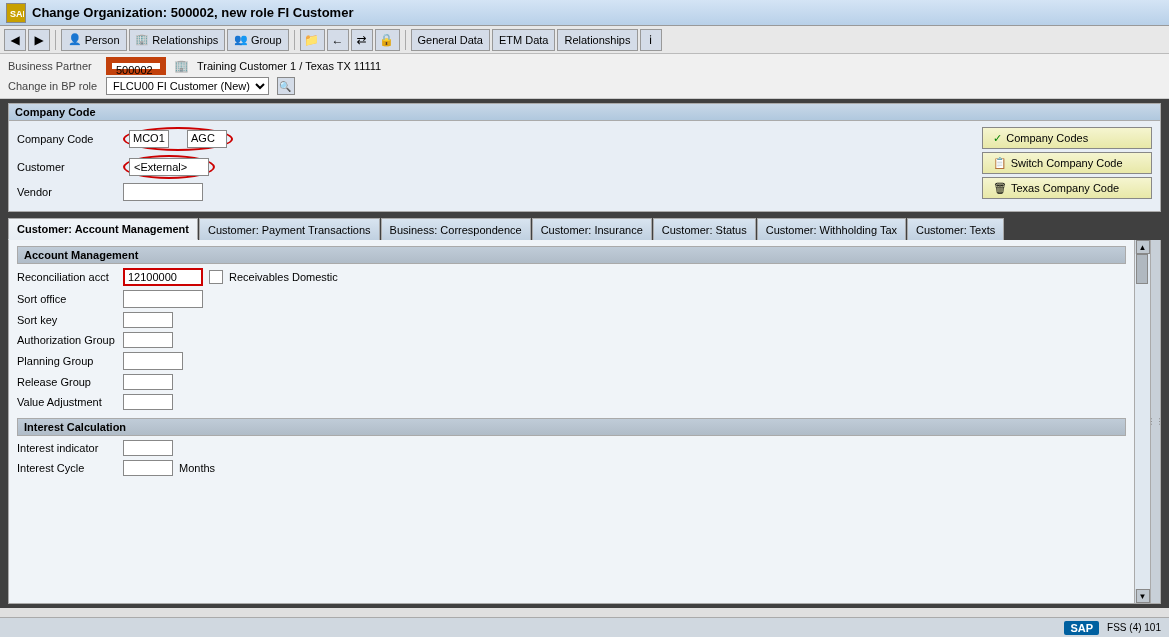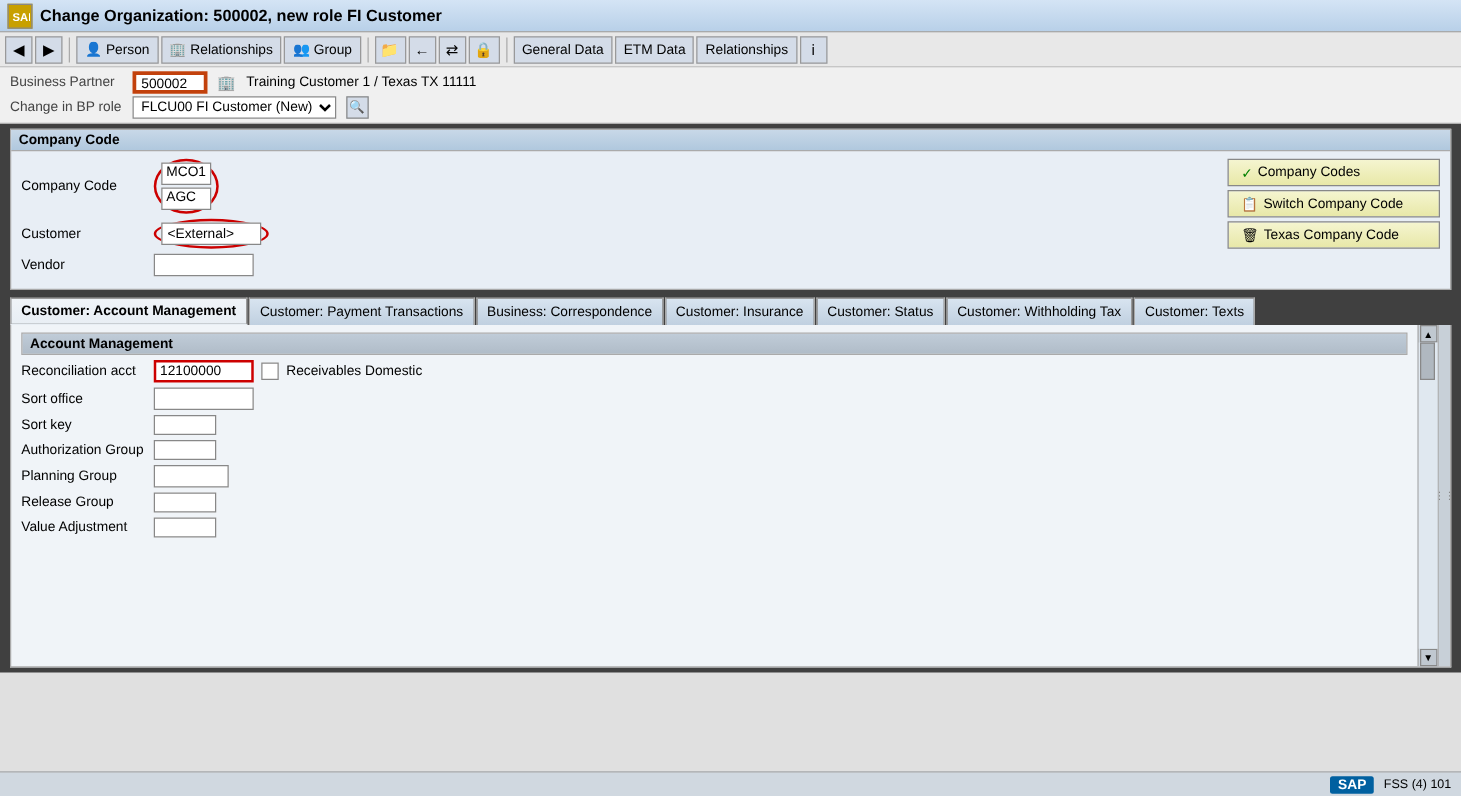--- a/index.html
+++ b/index.html
@@ -67,21 +67,21 @@
       gap: 2px;
     }
     .info-row {
       display: flex;
       align-items: center;
       gap: 8px;
     }
     .info-label { color: #444; min-width: 90px; }
     .info-value-box {
       background: #fff;
-      border: 3px solid #c2410c;
+      border: 6px solid #c2410c;
       padding: 1px 4px;
       min-width: 60px;
       height: 18px;
     }
     .info-desc { color: #000; }
     .info-select {
       background: #fff;
       border: 1px solid #888;
       padding: 1px 2px;
       height: 18px;
@@ -151,21 +151,21 @@
       display: flex; align-items: center; gap: 4px;
       height: 22px;
       min-width: 170px;
     }
 
     
     .circle-highlight {
       border: 2px solid #cc0000;
       border-radius: 50%;
       padding: 1px 4px;
-      display: inline-flex; align-items: center; gap: 2px; flex-direction: column;
+      display: inline-flex; align-items: center; gap: 18px;
     }
 
     
     .external-field {
       background: #fff;
       border: 1px solid #888;
       padding: 1px 4px;
       height: 18px;
       font-size: 11px;
       min-width: 80px;
@@ -194,21 +194,21 @@
       font-weight: bold;
       border-bottom: 1px solid #e8eef4;
     }
 
     
     .tab-content {
       background: #f0f4f8;
       border: 1px solid #aaa;
       border-top: none;
       display: flex;
-      height: 274px;
+      height: 364px;
     }
     .tab-main {
       flex: 1;
       padding: 6px 8px;
       overflow-y: auto;
     }
     .tab-scrollbar {
       width: 16px;
       background: #d0d8e0;
       border-left: 1px solid #aaa;
@@ -466,20 +466,34 @@
           <span class="form-label">Release Group</span>
           <div class="form-input small-input"></div>
         </div>
 
         <div class="form-row">
           <span class="form-label">Value Adjustment</span>
           <div class="form-input small-input"></div>
         </div>
       </div>
 
+      <div class="sub-section">
+        <div class="sub-section-header">Interest Calculation</div>
+
+        <div class="form-row">
+          <span class="form-label">Interest indicator</span>
+          <div class="form-input small-input"></div>
+        </div>
+
+        <div class="form-row">
+          <span class="form-label">Interest Cycle</span>
+          <div class="form-input small-input"></div>
+          <span>Months</span>
+        </div>
+      </div>
     </div>
 
     <div class="tab-scrollbar">
       <div class="scroll-btn">▲</div>
       <div class="scroll-track">
         <div class="scroll-thumb"></div>
       </div>
       <div class="scroll-btn">▼</div>
     </div>
 

